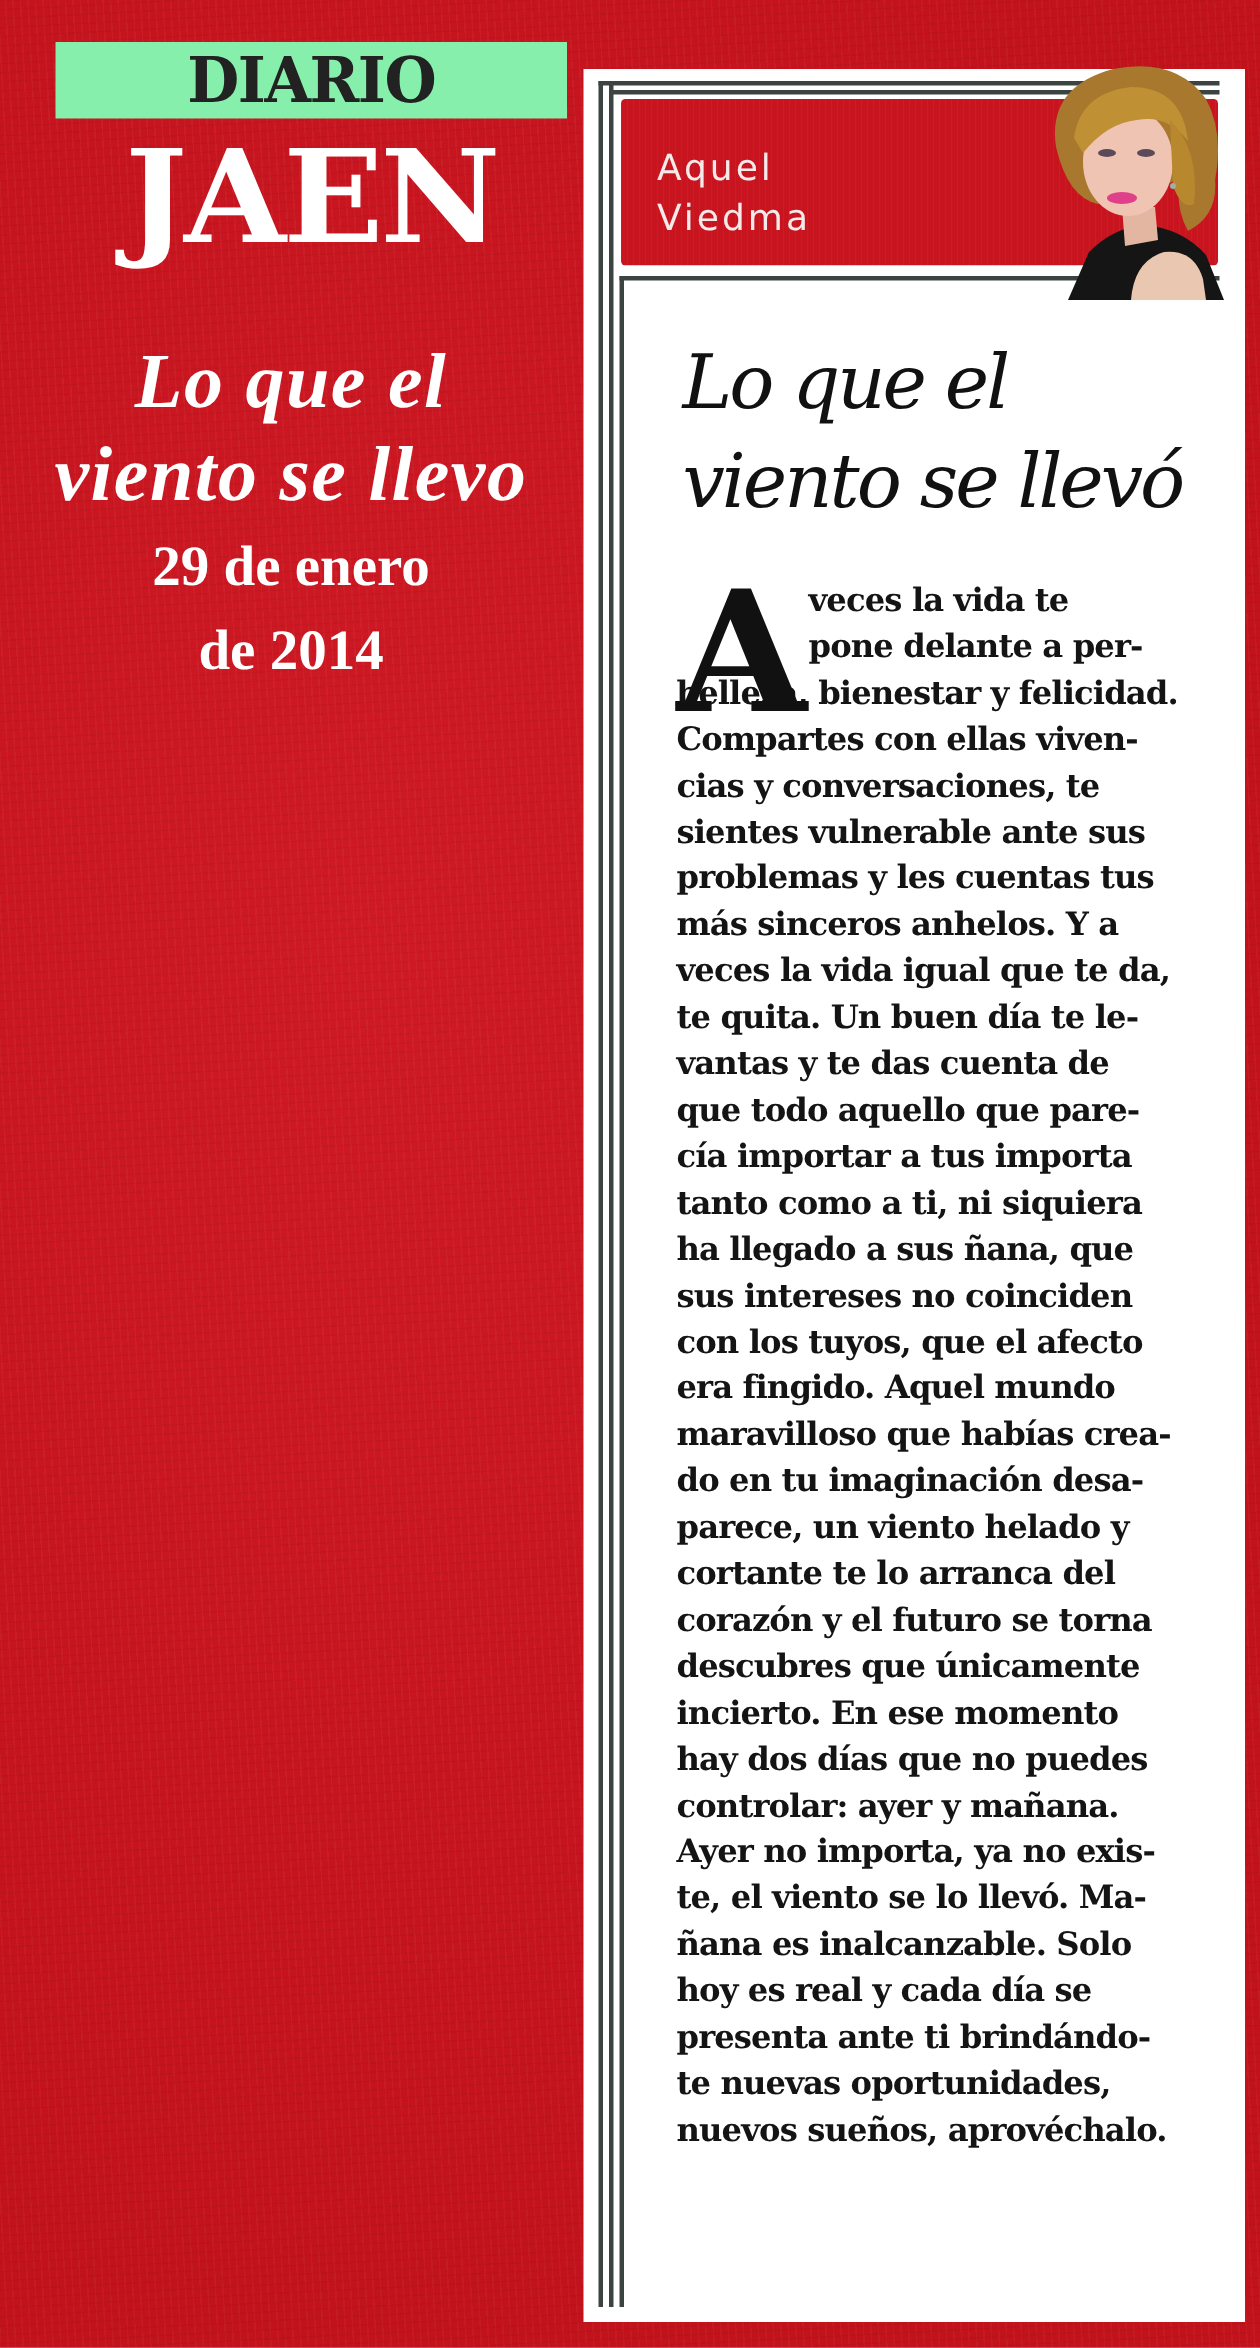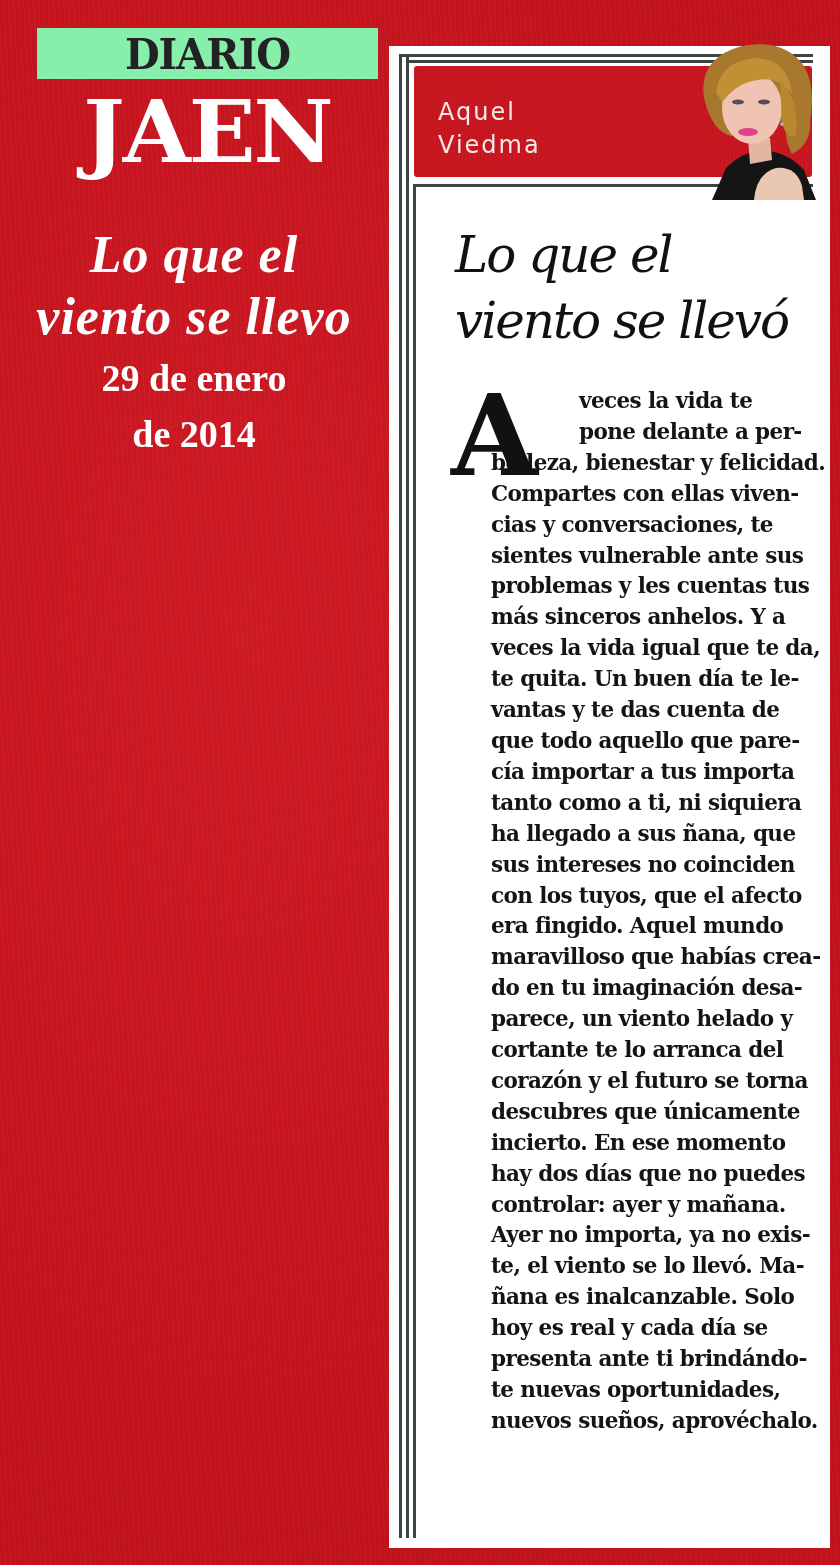--- a/index.html
+++ b/index.html
@@ -69,21 +69,21 @@
       font-family: "DejaVu Serif", "Liberation Serif", serif;
       font-style: italic; font-size: 50px; line-height: 66px; color: #111;
       letter-spacing: -2px;
     }
     .article-body {
       position: absolute; left: 62px; top: 340px; width: 372px;
       font-family: "DejaVu Serif", "Liberation Serif", serif;
       font-weight: bold; font-size: 21.5px; line-height: 30.9px; color: #141414;
       letter-spacing: -0.6px;
     }
-    .line { white-space: nowrap; display: block; margin-left: 40px; }
+    .line { white-space: nowrap; display: block; }
     .dropcap-line { padding-left: 88px; }
     .dropcap {
       position: absolute; left: 0; top: 2px;
       font-family: "DejaVu Serif", "Liberation Serif", serif;
       font-weight: bold; font-size: 112px; line-height: 96px; color: #111;
     }
   </style>
 </head>
 <body>
 

